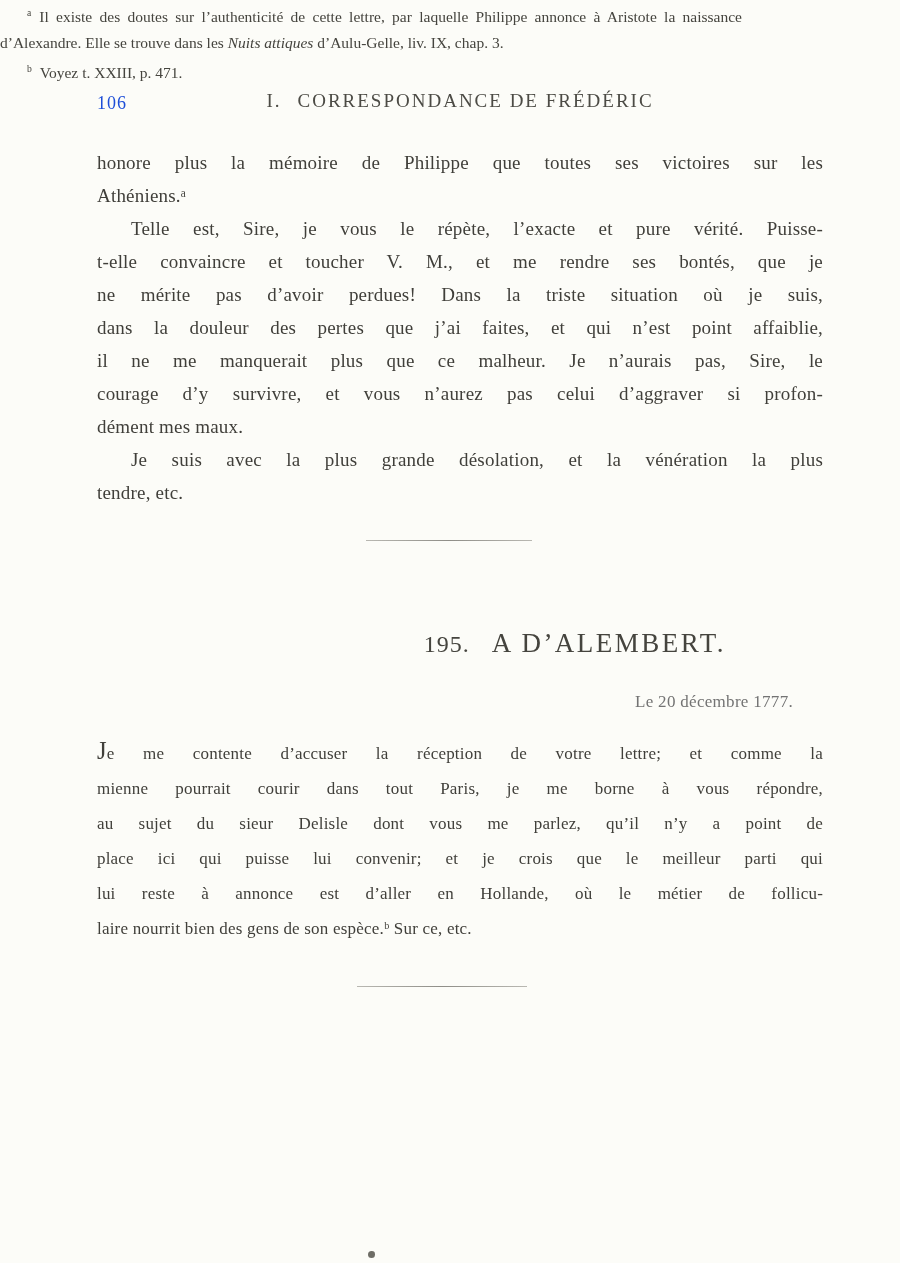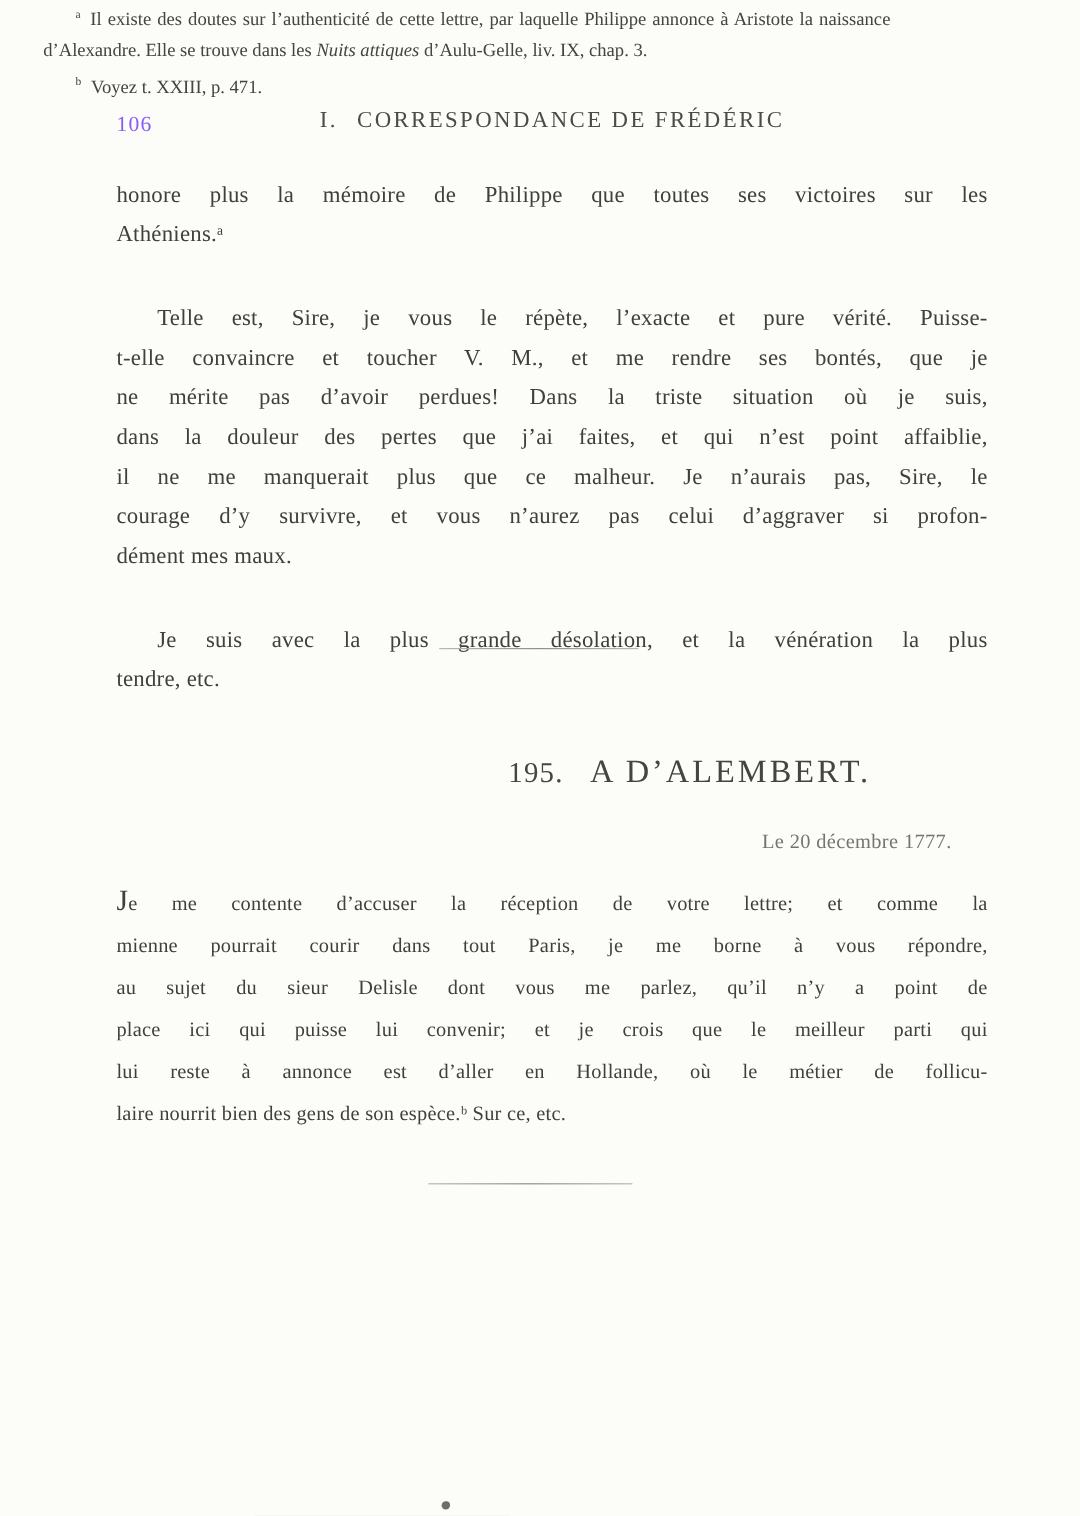--- a/index.html
+++ b/index.html
@@ -12,38 +12,38 @@
     font-family:"Liberation Serif","DejaVu Serif",serif;
     color:#403f3a;
     overflow:hidden;
   }
   .content{position:absolute;left:97px;width:726px;}
 
   
   .running-header{top:90px;height:30px;}
   .pagenum{
     position:absolute;left:0;top:3px;
-    font-size:18px;letter-spacing:1px;color:#8b5cf6;
+    font-size:18px;letter-spacing:1px;color:#1d4ed8;
   }
   .header-title-wrap{
     position:absolute;left:0;right:0;top:0;
     text-align:center;color:#4c4b45;
     font-size:19px;letter-spacing:2px;
   }
   .header-numeral{margin-right:16px;}
 
   
   .bodytext{font-size:19px;line-height:33px;letter-spacing:0.2px;}
   .letter194{top:146px;}
   .line{
     text-align:justify;
     text-align-last:justify;
   }
   .line.line-last{text-align-last:left;}
-  .para.indent .line:first-child{text-indent:34px;margin-top:37px;}
+  .para.indent .line:first-child{text-indent:34px;}
 
   
   .rule{
     position:absolute;height:1px;border:0;margin:0;
     background:linear-gradient(to right,#b9b8b2,#8f8e88,#b9b8b2);
   }
   .rule-1{left:366px;width:166px;top:540px;}
   .rule-2{left:357px;width:170px;top:986px;}
 
   
@@ -65,21 +65,20 @@
   }
 
   
   .footnotes{
     top:1048px;left:83px;width:742px;
     font-size:15.5px;line-height:26px;color:#45443e;
   }
   .footnote{
     margin:0;text-align:justify;text-align-last:left;
     text-indent:27px;
-    padding-left:36px;
   }
   .footnote sup{
     font-size:0.62em;vertical-align:super;margin-right:8px;letter-spacing:0;
   }
   .footnote .seg i{font-style:italic;}
 
   
   .speck{
     position:absolute;left:368px;top:1251px;width:7px;height:7px;
     background:#55534c;border-radius:50% 45% 50% 50%;opacity:0.85;

